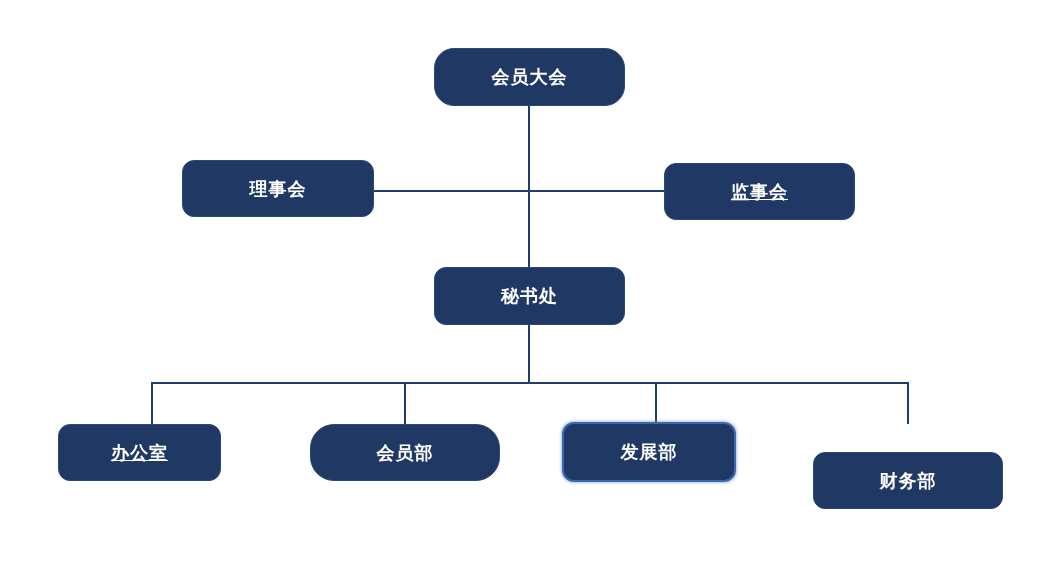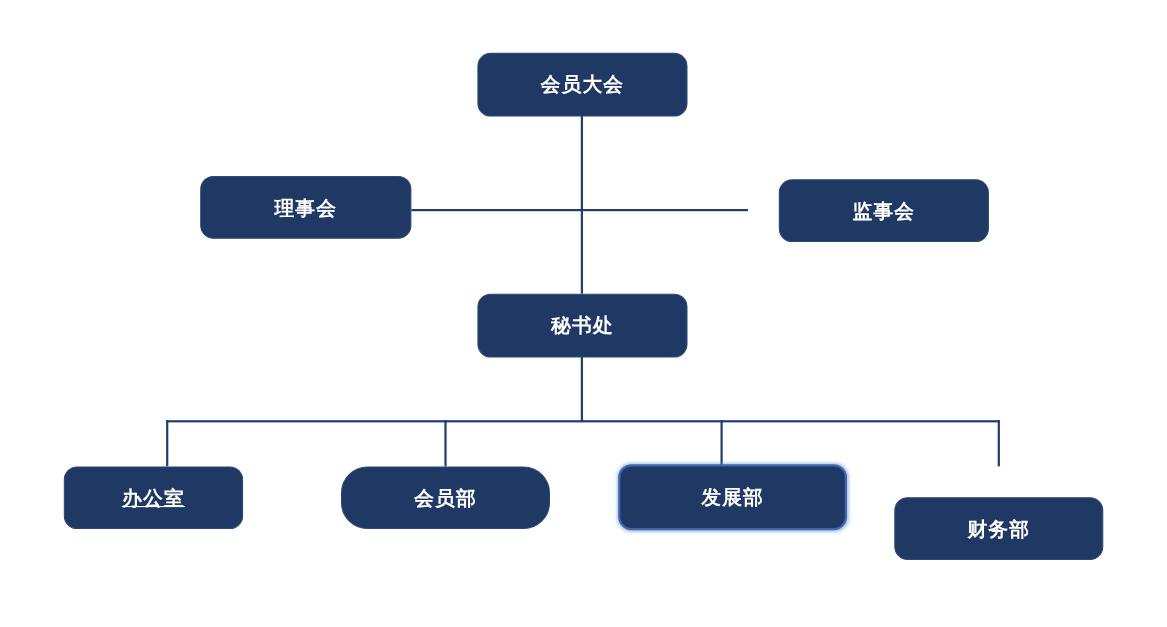--- a/index.html
+++ b/index.html
@@ -34,27 +34,27 @@
   .org-node.selected {
     border: 2px solid #3e68ae;
     box-shadow: 0 0 3px 1px rgba(103, 140, 196, 0.55);
   }
   .connector {
     position: absolute;
     background: #203d6b;
     z-index: 1;
   }
   
-  #node-assembly    { left: 434px; top: 48px;  width: 191px; height: 58px; }
+  #node-assembly    { left: 434px; top: 48px;  width: 191px; height: 58px; border-radius: 20px; }
   #node-council     { left: 182px; top: 160px; width: 192px; height: 57px; }
-  #node-supervisory { left: 708px; top: 163px; width: 191px; height: 57px; }
+  #node-supervisory { left: 664px; top: 163px; width: 191px; height: 57px; text-decoration: underline; }
   #node-secretariat { left: 434px; top: 267px; width: 191px; height: 58px; }
   #node-office      { left: 58px;  top: 424px; width: 163px; height: 57px; text-decoration: underline; }
   #node-membership  { left: 310px; top: 424px; width: 190px; height: 57px; border-radius: 24px; }
-  #node-development { left: 562px; top: 422px; width: 208px; height: 60px; }
+  #node-development { left: 562px; top: 422px; width: 174px; height: 60px; }
   #node-finance     { left: 813px; top: 424px; width: 190px; height: 57px; margin-top: 28px; }
   
   #line-assembly-secretariat { left: 528px; top: 105px; width: 2px;   height: 162px; }
   #line-council-supervisory  { left: 374px; top: 190px; width: 306px; height: 2px; }
   #line-secretariat-bus      { left: 528px; top: 324px; width: 2px;   height: 59px; }
   #line-bus                  { left: 151px; top: 382px; width: 758px; height: 2px; }
   #line-drop-office          { left: 151px; top: 382px; width: 2px;   height: 42px; }
   #line-drop-membership      { left: 404px; top: 382px; width: 2px;   height: 42px; }
   #line-drop-development     { left: 655px; top: 382px; width: 2px;   height: 41px; }
   #line-drop-finance         { left: 907px; top: 382px; width: 2px;   height: 42px; }

